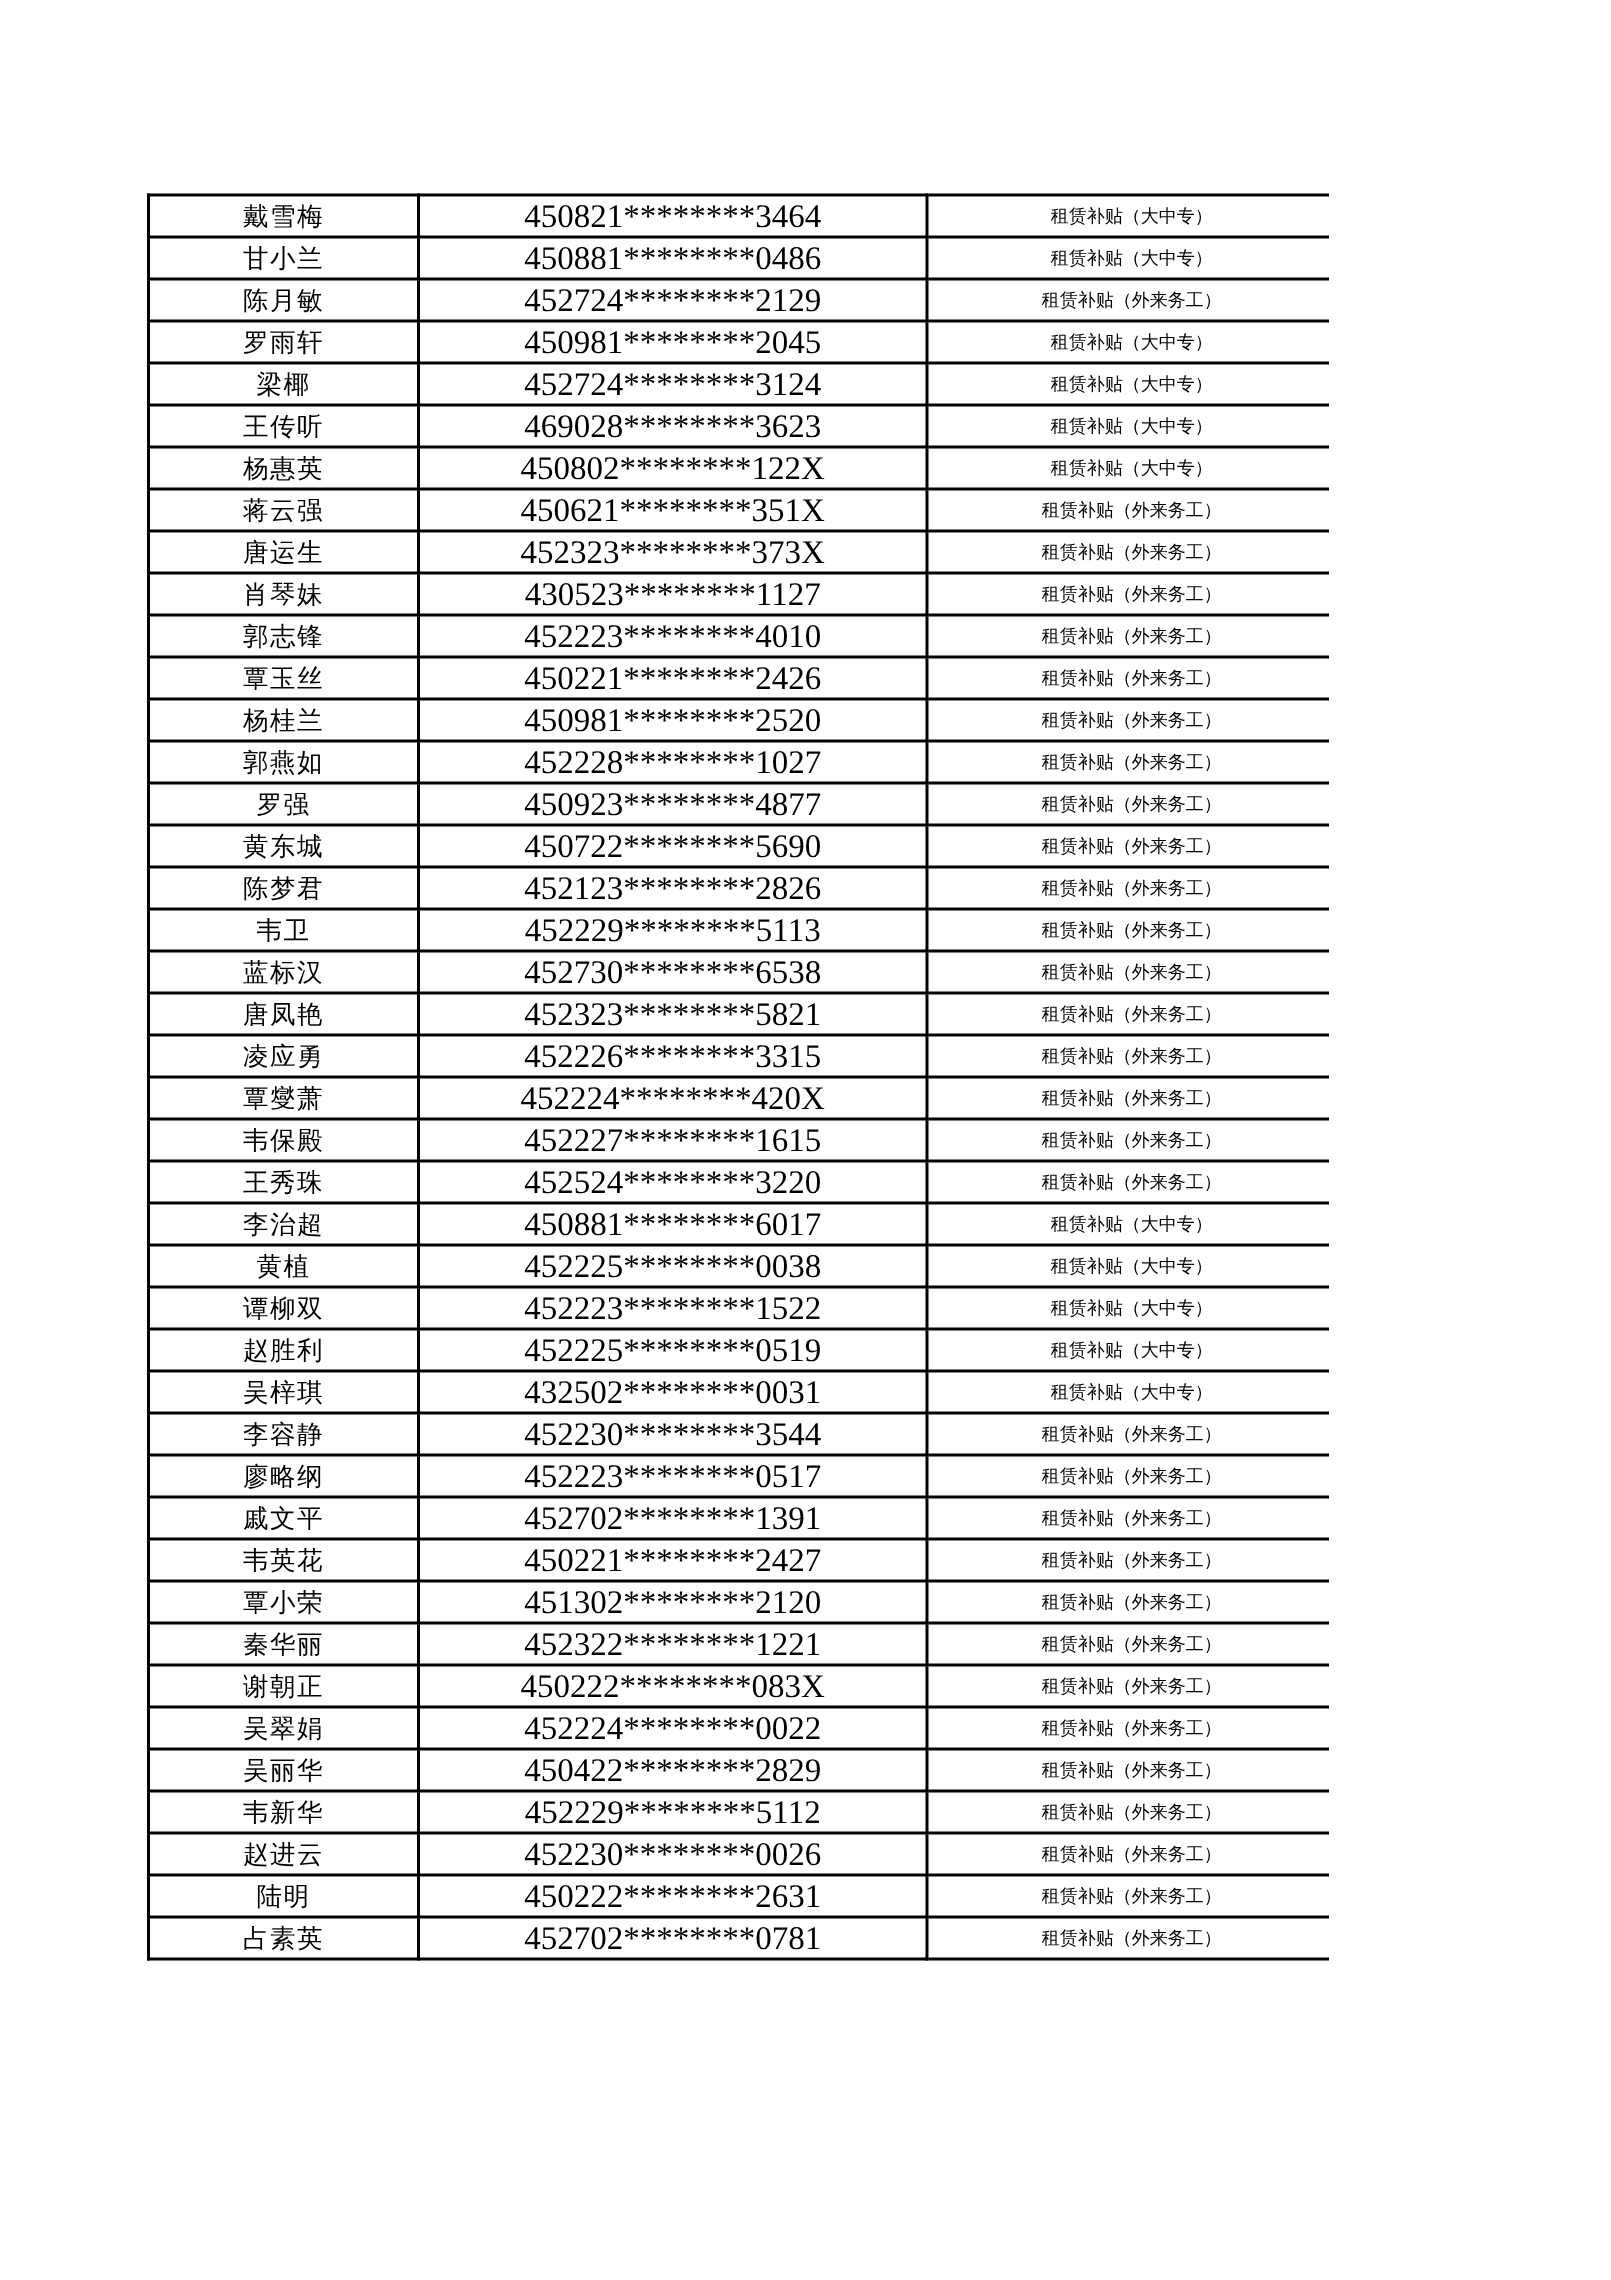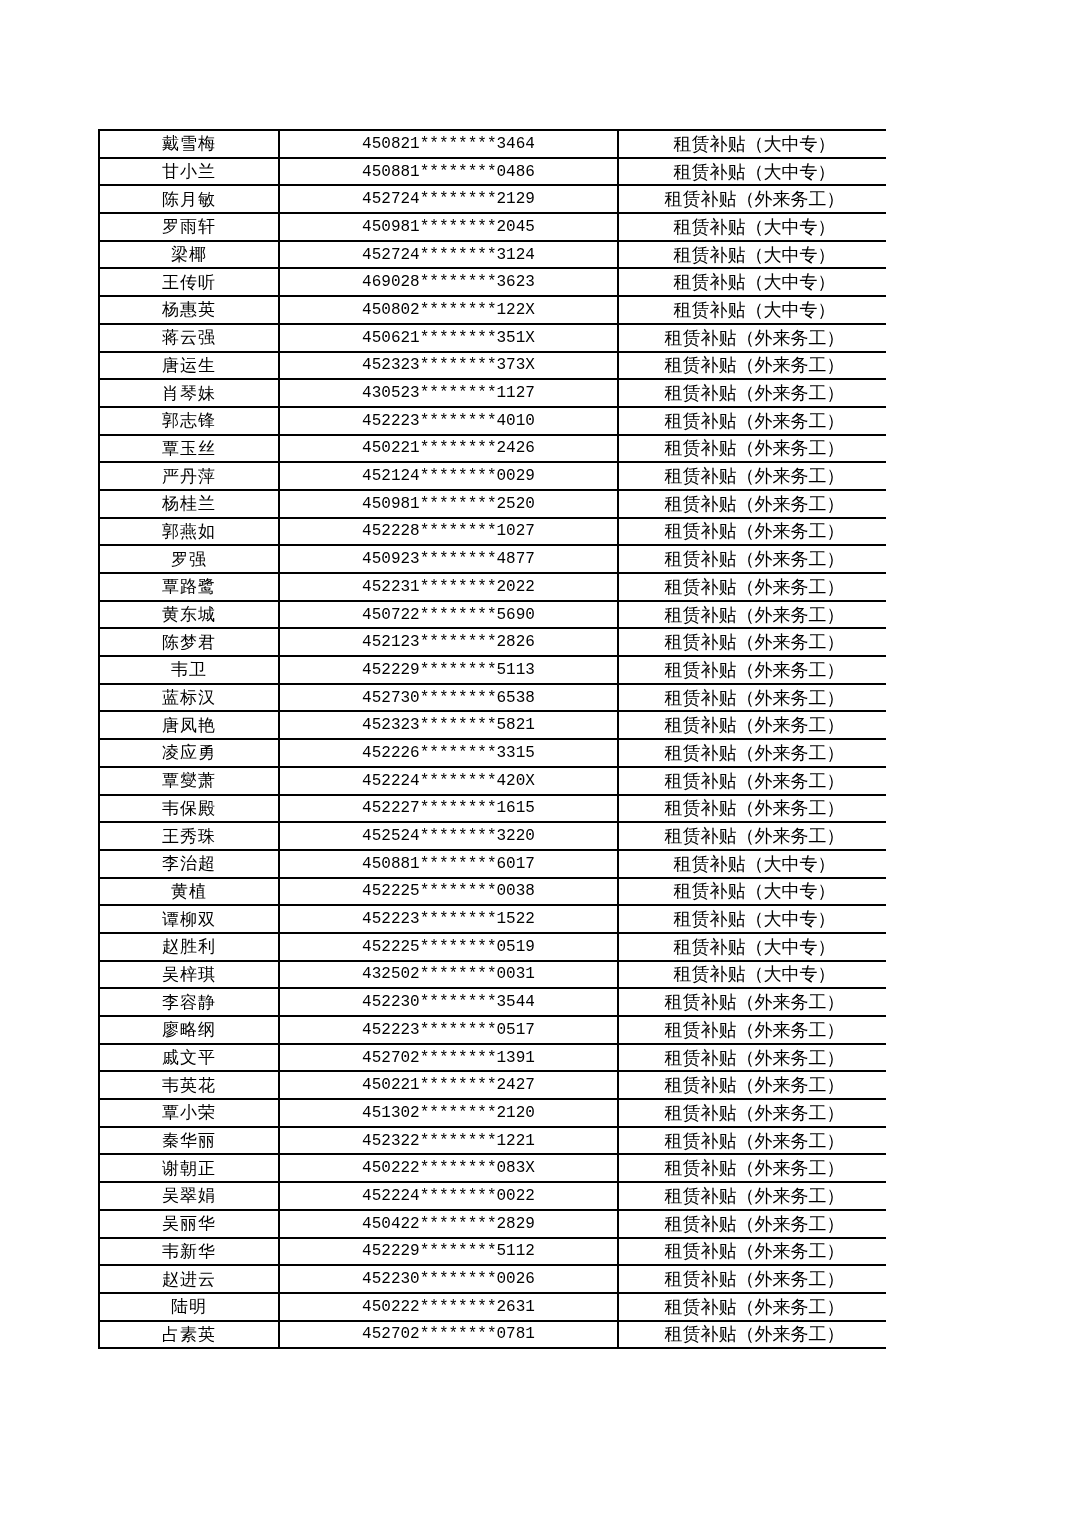--- a/index.html
+++ b/index.html
@@ -31,26 +31,26 @@
     text-align: center;
     vertical-align: middle;
     overflow: hidden;
     white-space: nowrap;
   }
   td.cell-name {
     font-size: 17px;
     letter-spacing: 1px;
   }
   td.cell-id {
-    font-size: 16px;
-    font-family: Liberation Mono, monospace;
+    font-size: 22px;
+    font-family: Liberation Serif, serif;
     border-radius: 10px;
   }
   td.cell-type {
-    font-size: 18px;
+    font-size: 12px;
   }
 </style>
 </head>
 <body>
 
 <div class="page">
   <table class="subsidy-table">
     <colgroup>
       <col style="width:180px">
       <col style="width:339px">
@@ -111,42 +111,32 @@
           <td class="cell-name">郭志锋</td>
           <td class="cell-id">452223********4010</td>
           <td class="cell-type">租赁补贴（外来务工）</td>
         </tr>
         <tr>
           <td class="cell-name">覃玉丝</td>
           <td class="cell-id">450221********2426</td>
           <td class="cell-type">租赁补贴（外来务工）</td>
         </tr>
         <tr>
-          <td class="cell-name">严丹萍</td>
-          <td class="cell-id">452124********0029</td>
-          <td class="cell-type">租赁补贴（外来务工）</td>
-        </tr>
-        <tr>
           <td class="cell-name">杨桂兰</td>
           <td class="cell-id">450981********2520</td>
           <td class="cell-type">租赁补贴（外来务工）</td>
         </tr>
         <tr>
           <td class="cell-name">郭燕如</td>
           <td class="cell-id">452228********1027</td>
           <td class="cell-type">租赁补贴（外来务工）</td>
         </tr>
         <tr>
           <td class="cell-name">罗强</td>
           <td class="cell-id">450923********4877</td>
-          <td class="cell-type">租赁补贴（外来务工）</td>
-        </tr>
-        <tr>
-          <td class="cell-name">覃路鹭</td>
-          <td class="cell-id">452231********2022</td>
           <td class="cell-type">租赁补贴（外来务工）</td>
         </tr>
         <tr>
           <td class="cell-name">黄东城</td>
           <td class="cell-id">450722********5690</td>
           <td class="cell-type">租赁补贴（外来务工）</td>
         </tr>
         <tr>
           <td class="cell-name">陈梦君</td>
           <td class="cell-id">452123********2826</td>

